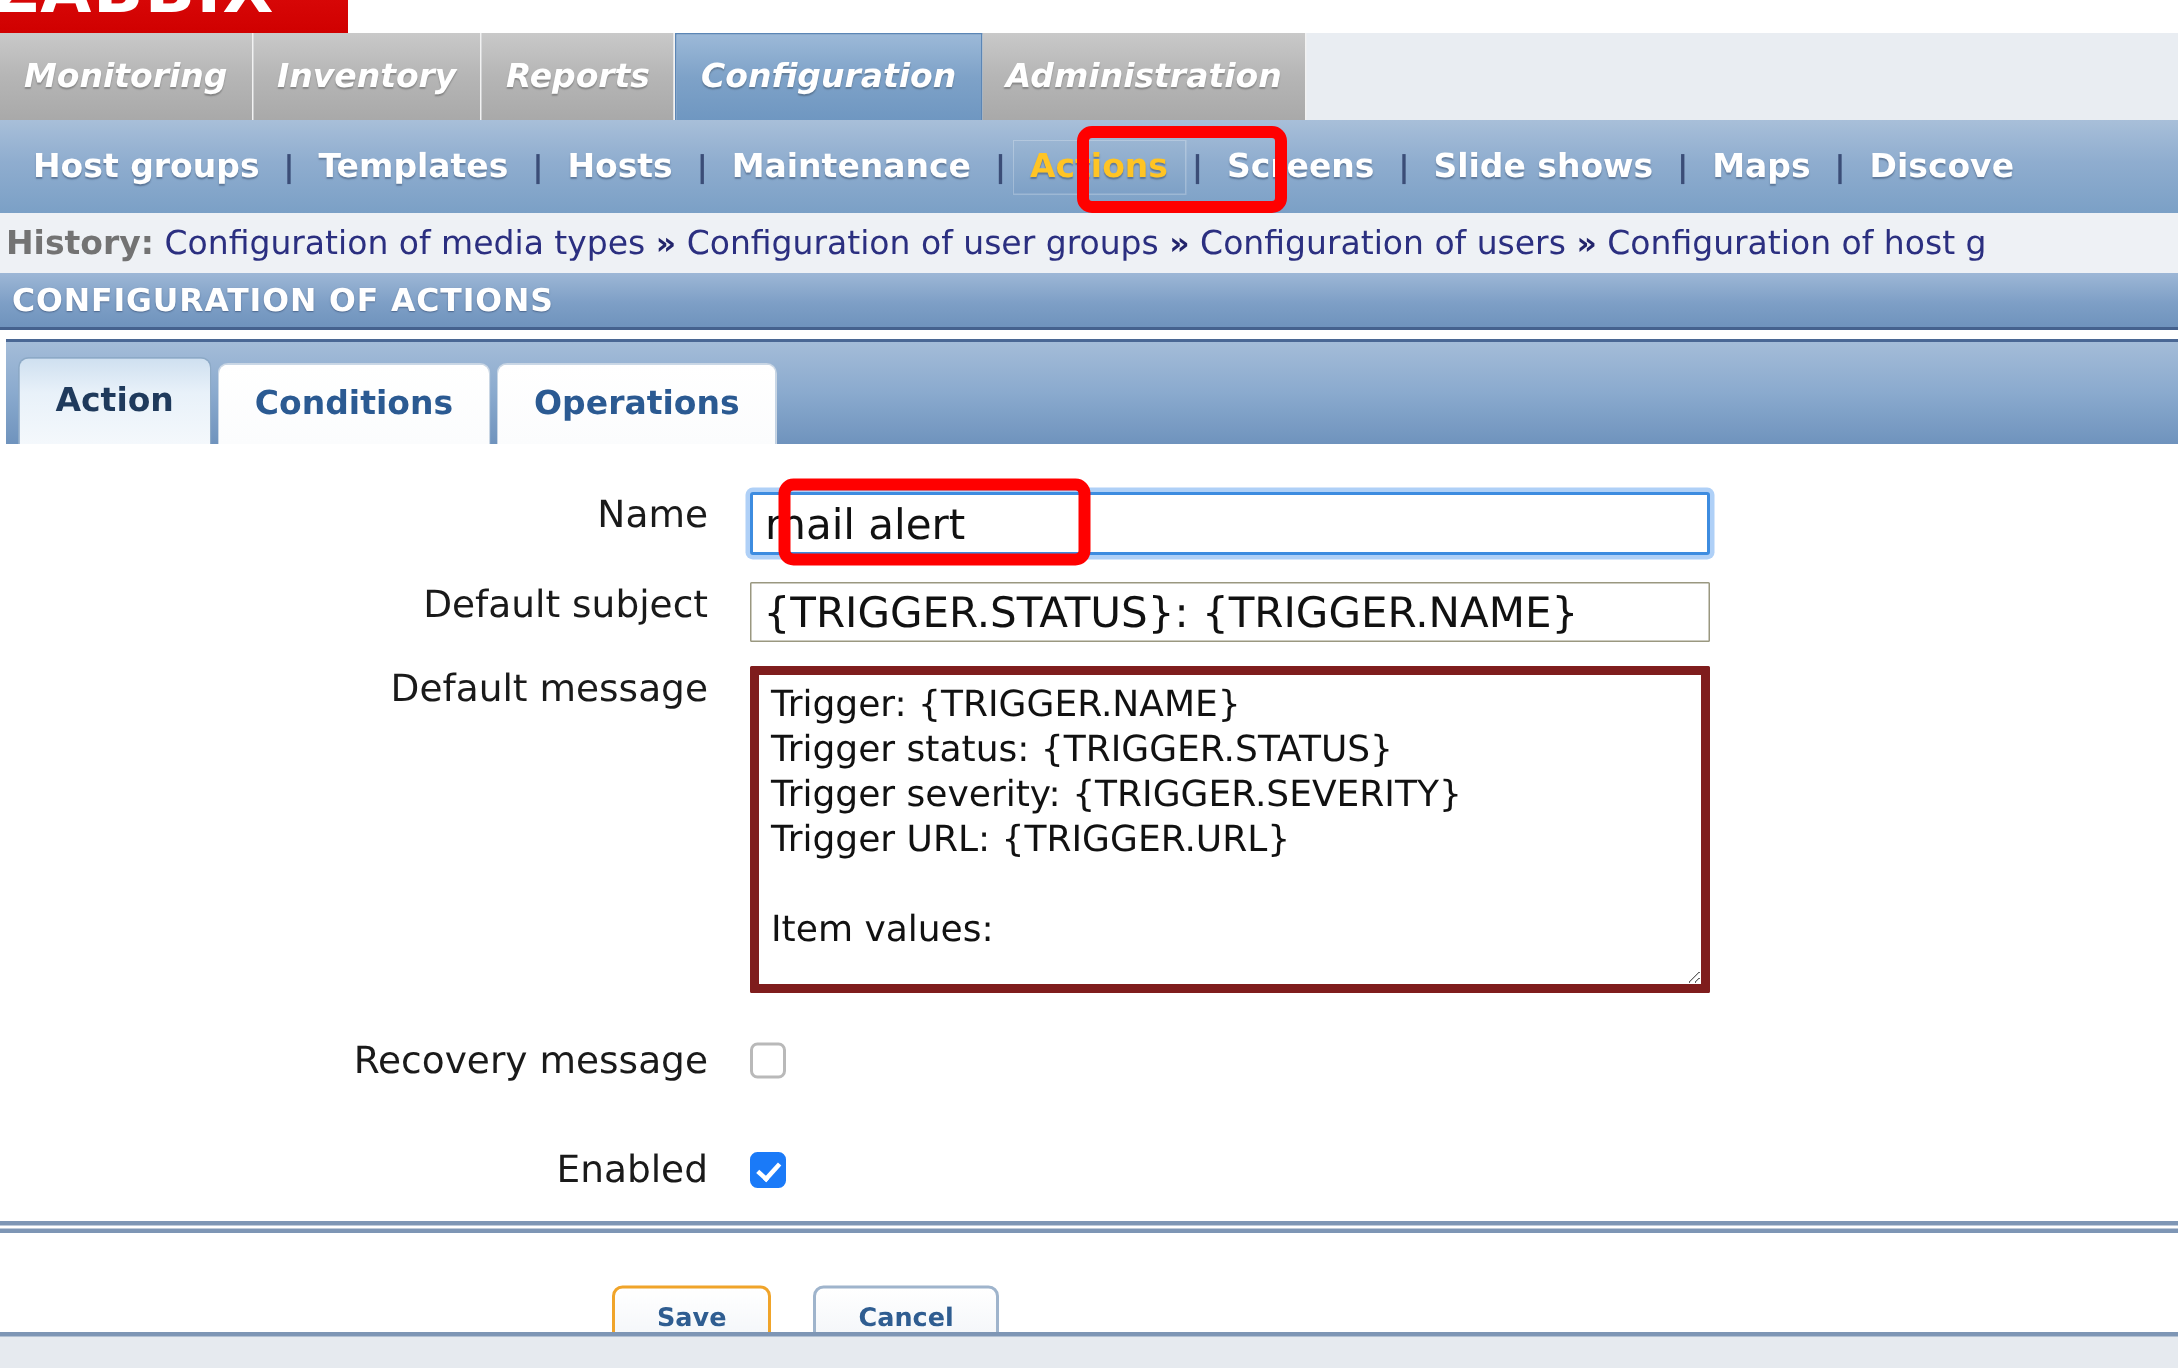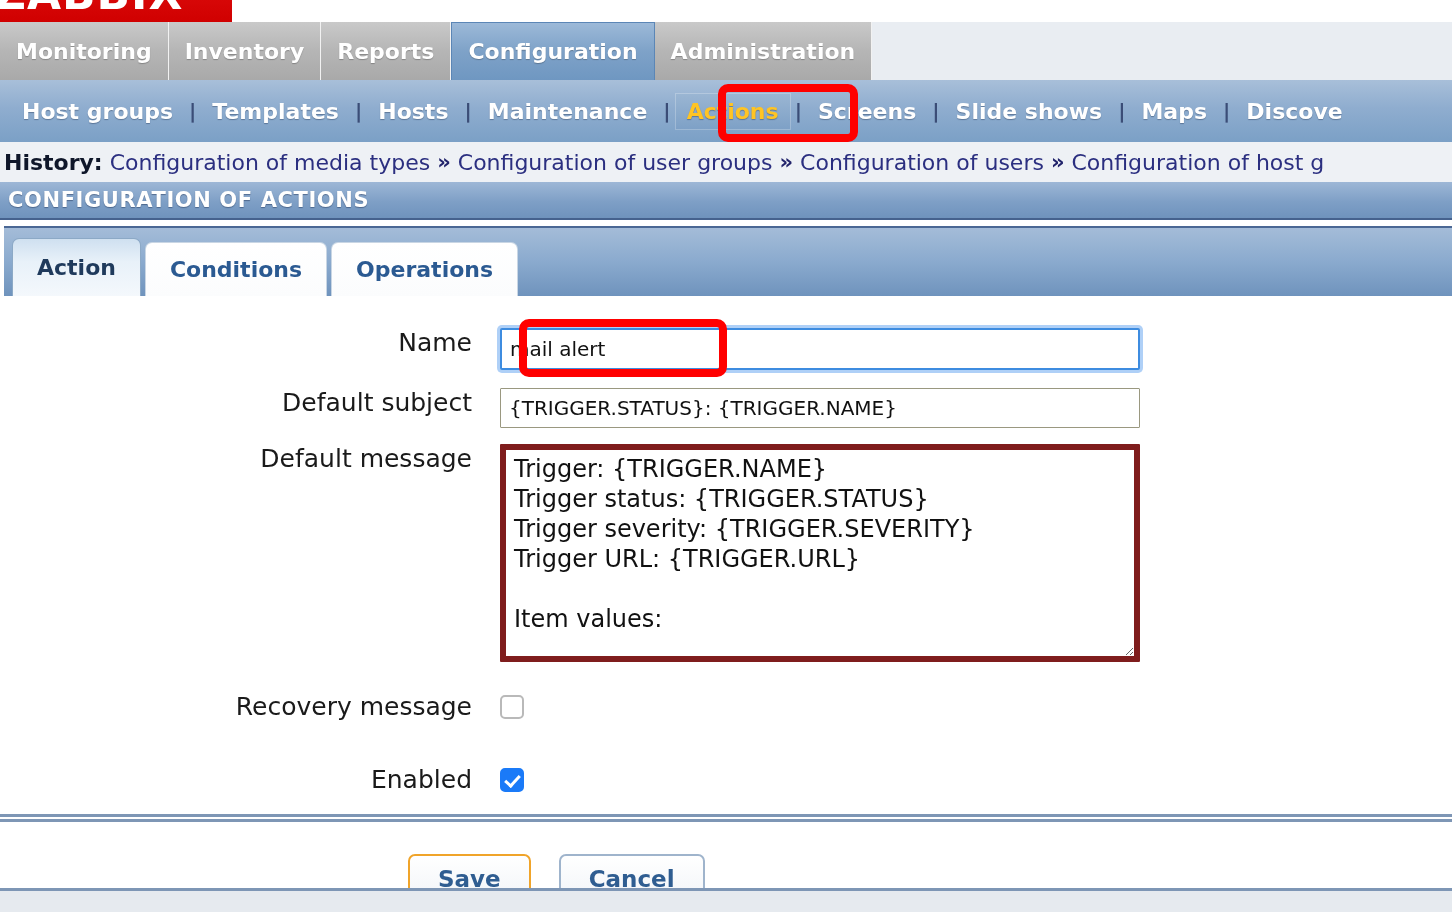--- a/index.html
+++ b/index.html
@@ -49,20 +49,21 @@
     line-height: 52px;
     white-space: nowrap;
   }
 
   
   .mainmenu {
     position: absolute;
     left: 0; top: 22px;
     width: 1452px; height: 58px;
     background: #e9edf2;
+    font-style: italic;
   }
   .mainmenu-inner {
     display: flex;
     height: 58px;
     align-items: stretch;
   }
   .mm-item {
     display: flex;
     align-items: center;
     justify-content: center;
@@ -126,21 +127,21 @@
     display: flex;
     align-items: center;
     padding-left: 4px;
     box-sizing: border-box;
     overflow: hidden;
     white-space: nowrap;
   }
   .history-label {
     font-size: 22px;
     font-weight: bold;
-    color: #0f172a;
+    color: #737373;
     margin-right: 7px;
   }
   .history-link {
     font-size: 22px;
     color: #2b2f80;
     cursor: pointer;
   }
   .history-sep {
     font-size: 21px;
     font-weight: bold;
@@ -222,21 +223,21 @@
     text-align: right;
     padding-right: 28px;
     box-sizing: border-box;
     font-size: 25px;
     color: #1a1a1a;
     line-height: 30px;
   }
 
   .text-input {
     font-family: "DejaVu Sans", "Liberation Sans", sans-serif;
-    font-size: 20px;
+    font-size: 28px;
     color: #111111;
     padding: 4px 8px;
     box-sizing: border-box;
     background: #ffffff;
     outline: none;
   }
   .input-name {
     width: 640px;
     height: 42px;
     border: 2px solid #3d8ce0;
@@ -301,21 +302,21 @@
     width: 1452px; height: 66px;
     background: #ffffff;
     display: flex;
     align-items: center;
     justify-content: flex-start;
     padding-left: 408px;
     box-sizing: border-box;
   }
   .btn {
     font-family: "DejaVu Sans", "Liberation Sans", sans-serif;
-    font-size: 23px;
+    font-size: 17px;
     font-weight: bold;
     color: #2f5d91;
     background: linear-gradient(180deg, #ffffff 0%, #f1f4f8 100%);
     border: 2px solid #9fb4cc;
     border-radius: 7px;
     padding: 10px 28px;
     cursor: pointer;
     box-sizing: border-box;
     margin-top: 48px;
   }

